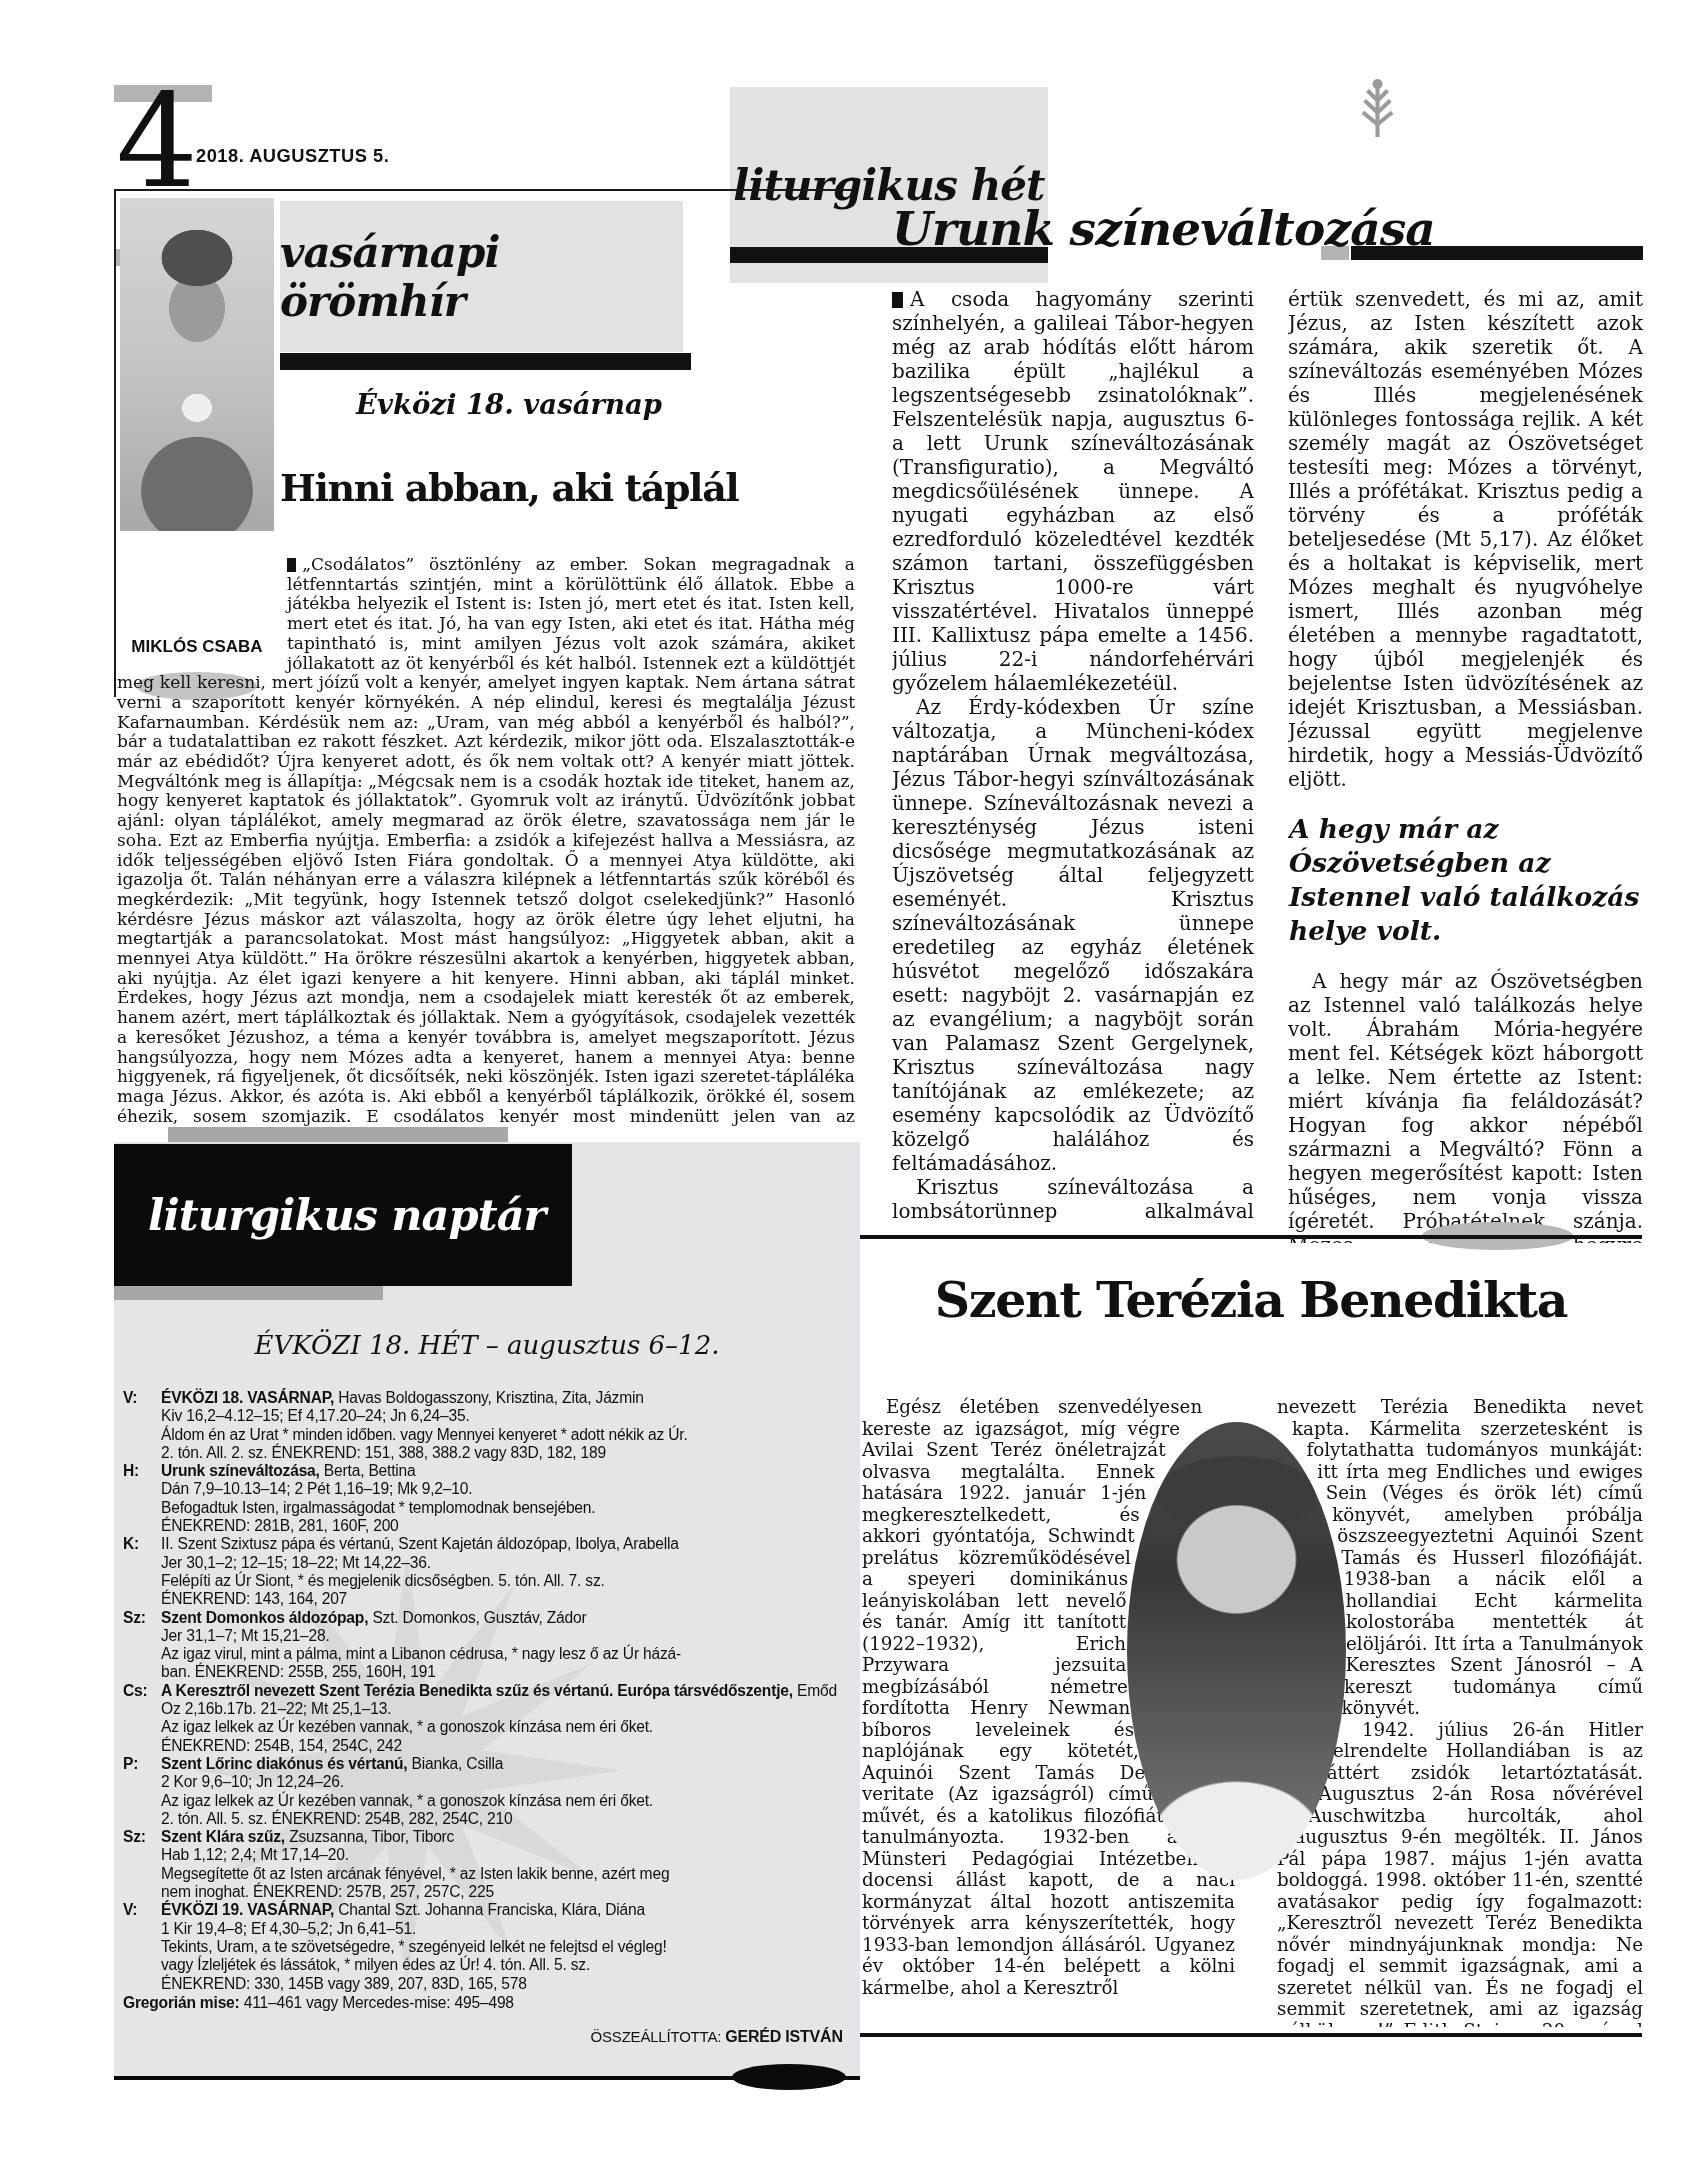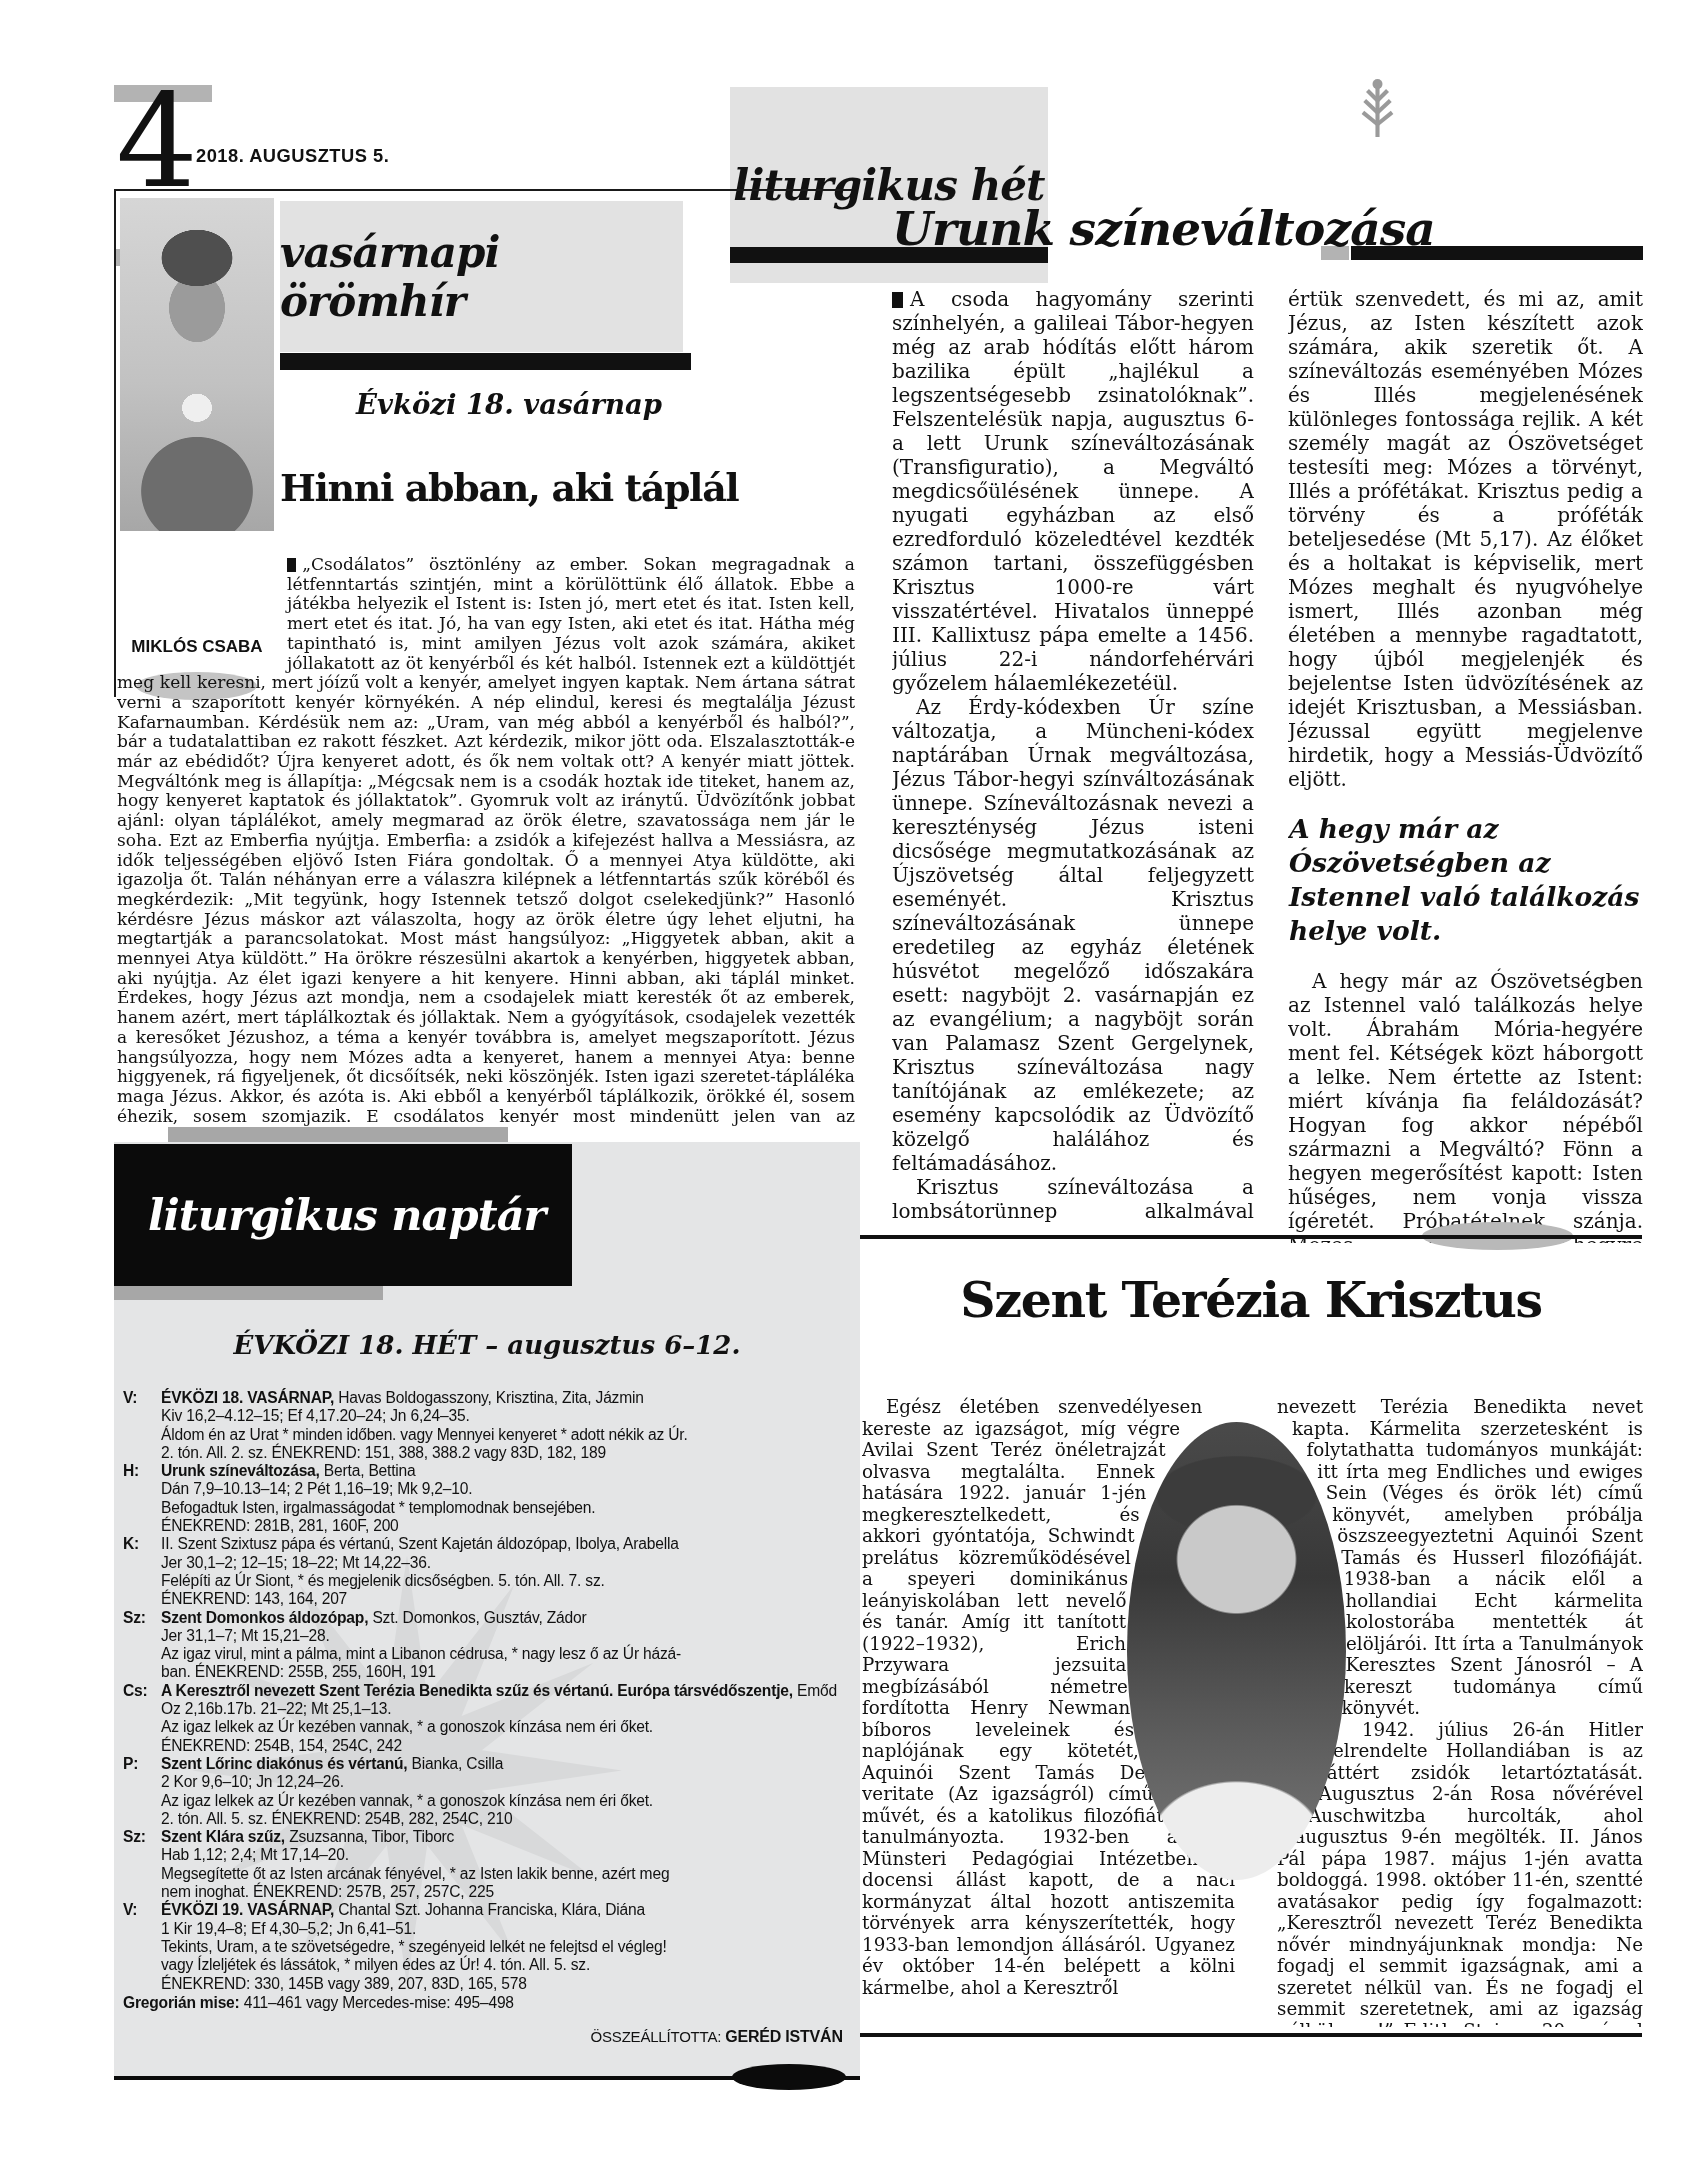--- a/index.html
+++ b/index.html
@@ -52,21 +52,21 @@
       margin-right:0.35em;vertical-align:-0.1em}
 
   
   .panel{left:114px;top:1142px;width:746px;height:938px;background:#e4e5e6}
   .shadow-top{left:168px;top:1127px;width:340px;height:15.6px;background:#a7a7a7}
   .napbox{left:114px;top:1144px;width:458px;height:142px;background:#0b0b0b;
           display:flex;align-items:center;padding-left:34px}
   .napbox .t{color:#fff;font-style:italic;font-weight:bold;font-size:43px;letter-spacing:-0.9px}
   .shadow-bot{left:114px;top:1286px;width:269px;height:13.7px;background:#a7a7a7}
   .napsub{left:114px;top:1330px;width:746px;text-align:center;font-style:italic;
-          font-weight:bold;font-size:26px}
+          font-weight:normal;font-size:26px}
   .entries{left:123px;top:1389px;width:729px;z-index:2;
            font-family:"Liberation Sans",sans-serif;font-size:15.6px;line-height:18.3px;
            letter-spacing:-0.2px}
   .entry{display:flex}
   .entry .day{flex:0 0 38px;font-weight:bold}
   .entry .etext{flex:1}
   .greg{margin-top:0.9px}
   .compiled{margin-top:16.5px;text-align:right;padding-right:9.2px;font-size:15px}
   .compiled b{font-size:16px}
   .naprule{left:114px;top:2076px;width:746px;height:4.1px;background:#0b0b0b}
@@ -262,21 +262,21 @@
       </div>
       <div class="greg"><b>Gregorián mise:</b> 411–461 vagy Mercedes-mise: 495–498</div>
       <div class="compiled">ÖSSZEÁLLÍTOTTA: <b>GERÉD ISTVÁN</b></div>
     </div>
 
   <div class="abs naprule"></div>
   <div class="abs napell"></div>
 
   <div class="abs tell"></div>
   <div class="abs trule"></div>
-  <h1 class="abs h1c">Szent Terézia Krisztus</h1>
+  <h1 class="abs h1c">Szent Terézia Benedikta</h1>
 
   <div class="abs tcol tcol1">
     <div class="cutR"></div>
     <div>
         <p class="para ind">Egész életében szenvedélyesen kereste az igazságot, míg végre Avilai Szent Teréz önéletrajzát olvasva megtalálta. Ennek hatására 1922. január 1-jén megkeresztelkedett, és akkori gyóntatója, Schwindt prelátus közreműködésével a speyeri dominikánus leányiskolában lett nevelő és tanár. Amíg itt tanított (1922–1932), Erich Przywara jezsuita megbízásából németre fordította Henry Newman bíboros leveleinek és naplójának egy kötetét, Aquinói Szent Tamás De veritate (Az igazságról) című művét, és a katolikus filozófiát tanulmányozta. 1932-ben a Münsteri Pedagógiai Intézetben docensi állást kapott, de a náci kormányzat által hozott antiszemita törvények arra kényszerítették, hogy 1933-ban lemondjon állásáról. Ugyanez év október 14-én belépett a kölni kármelbe, ahol a Keresztről</p>
       </div>
   </div>
   <div class="abs tcol tcol2">
     <div class="cutL"></div>
     <div>

